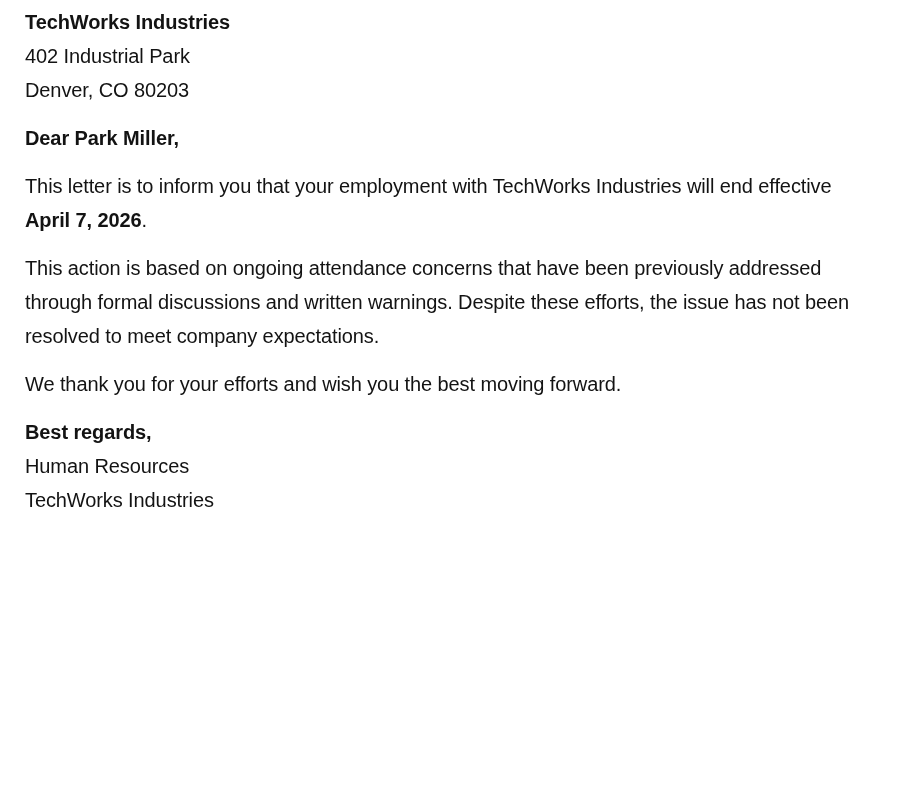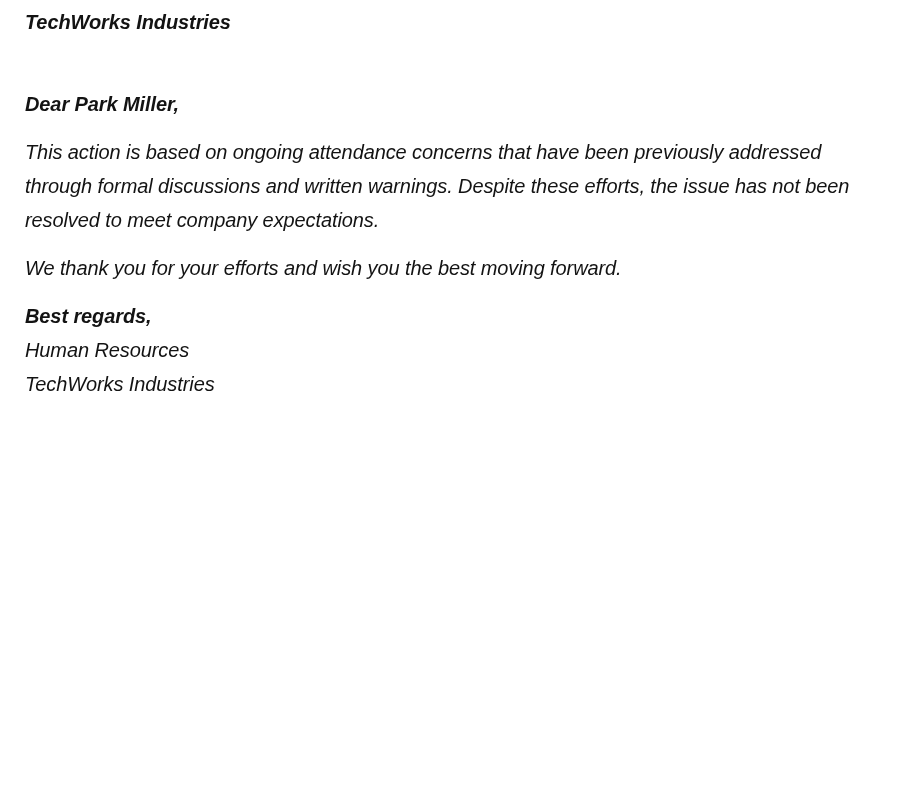--- a/index.html
+++ b/index.html
@@ -18,40 +18,41 @@
     box-sizing: border-box;
     width: 900px;
     padding: 5px 28px 20px 25px;
     font-size: 20px;
     line-height: 34px;
     letter-spacing: -0.1px;
   }
   .letter p {
     margin: 0 0 14px 0;
     max-width: 845px;
-    font-style: italic;
   }
   .bold { font-weight: bold; }
   .inline-label { font-weight: bold; }
 </style>
 </head>
 <body>
 
 <div class="letter">
 
   <p>
     <span class="bold">TechWorks Industries</span><br>
-    <br>
+    <span>402 Industrial Park</span><br>
+    <span>Denver, CO 80203</span>
   </p>
 
 
 
 
   <p class="bold">Dear Park Miller,</p>
 
+  <p><span>This letter is to inform you that your employment with TechWorks Industries will end effective </span><span class="bold">April 7, 2026</span><span>.</span></p>
 
   <p>This action is based on ongoing attendance concerns that have been previously addressed through formal discussions and written warnings. Despite these efforts, the issue has not been resolved to meet company expectations.</p>
 
 
   <p>We thank you for your efforts and wish you the best moving forward.</p>
 
   <p>
     <span class="bold">Best regards,</span><br>
     <span>Human Resources</span><br>
     <span>TechWorks Industries</span>

